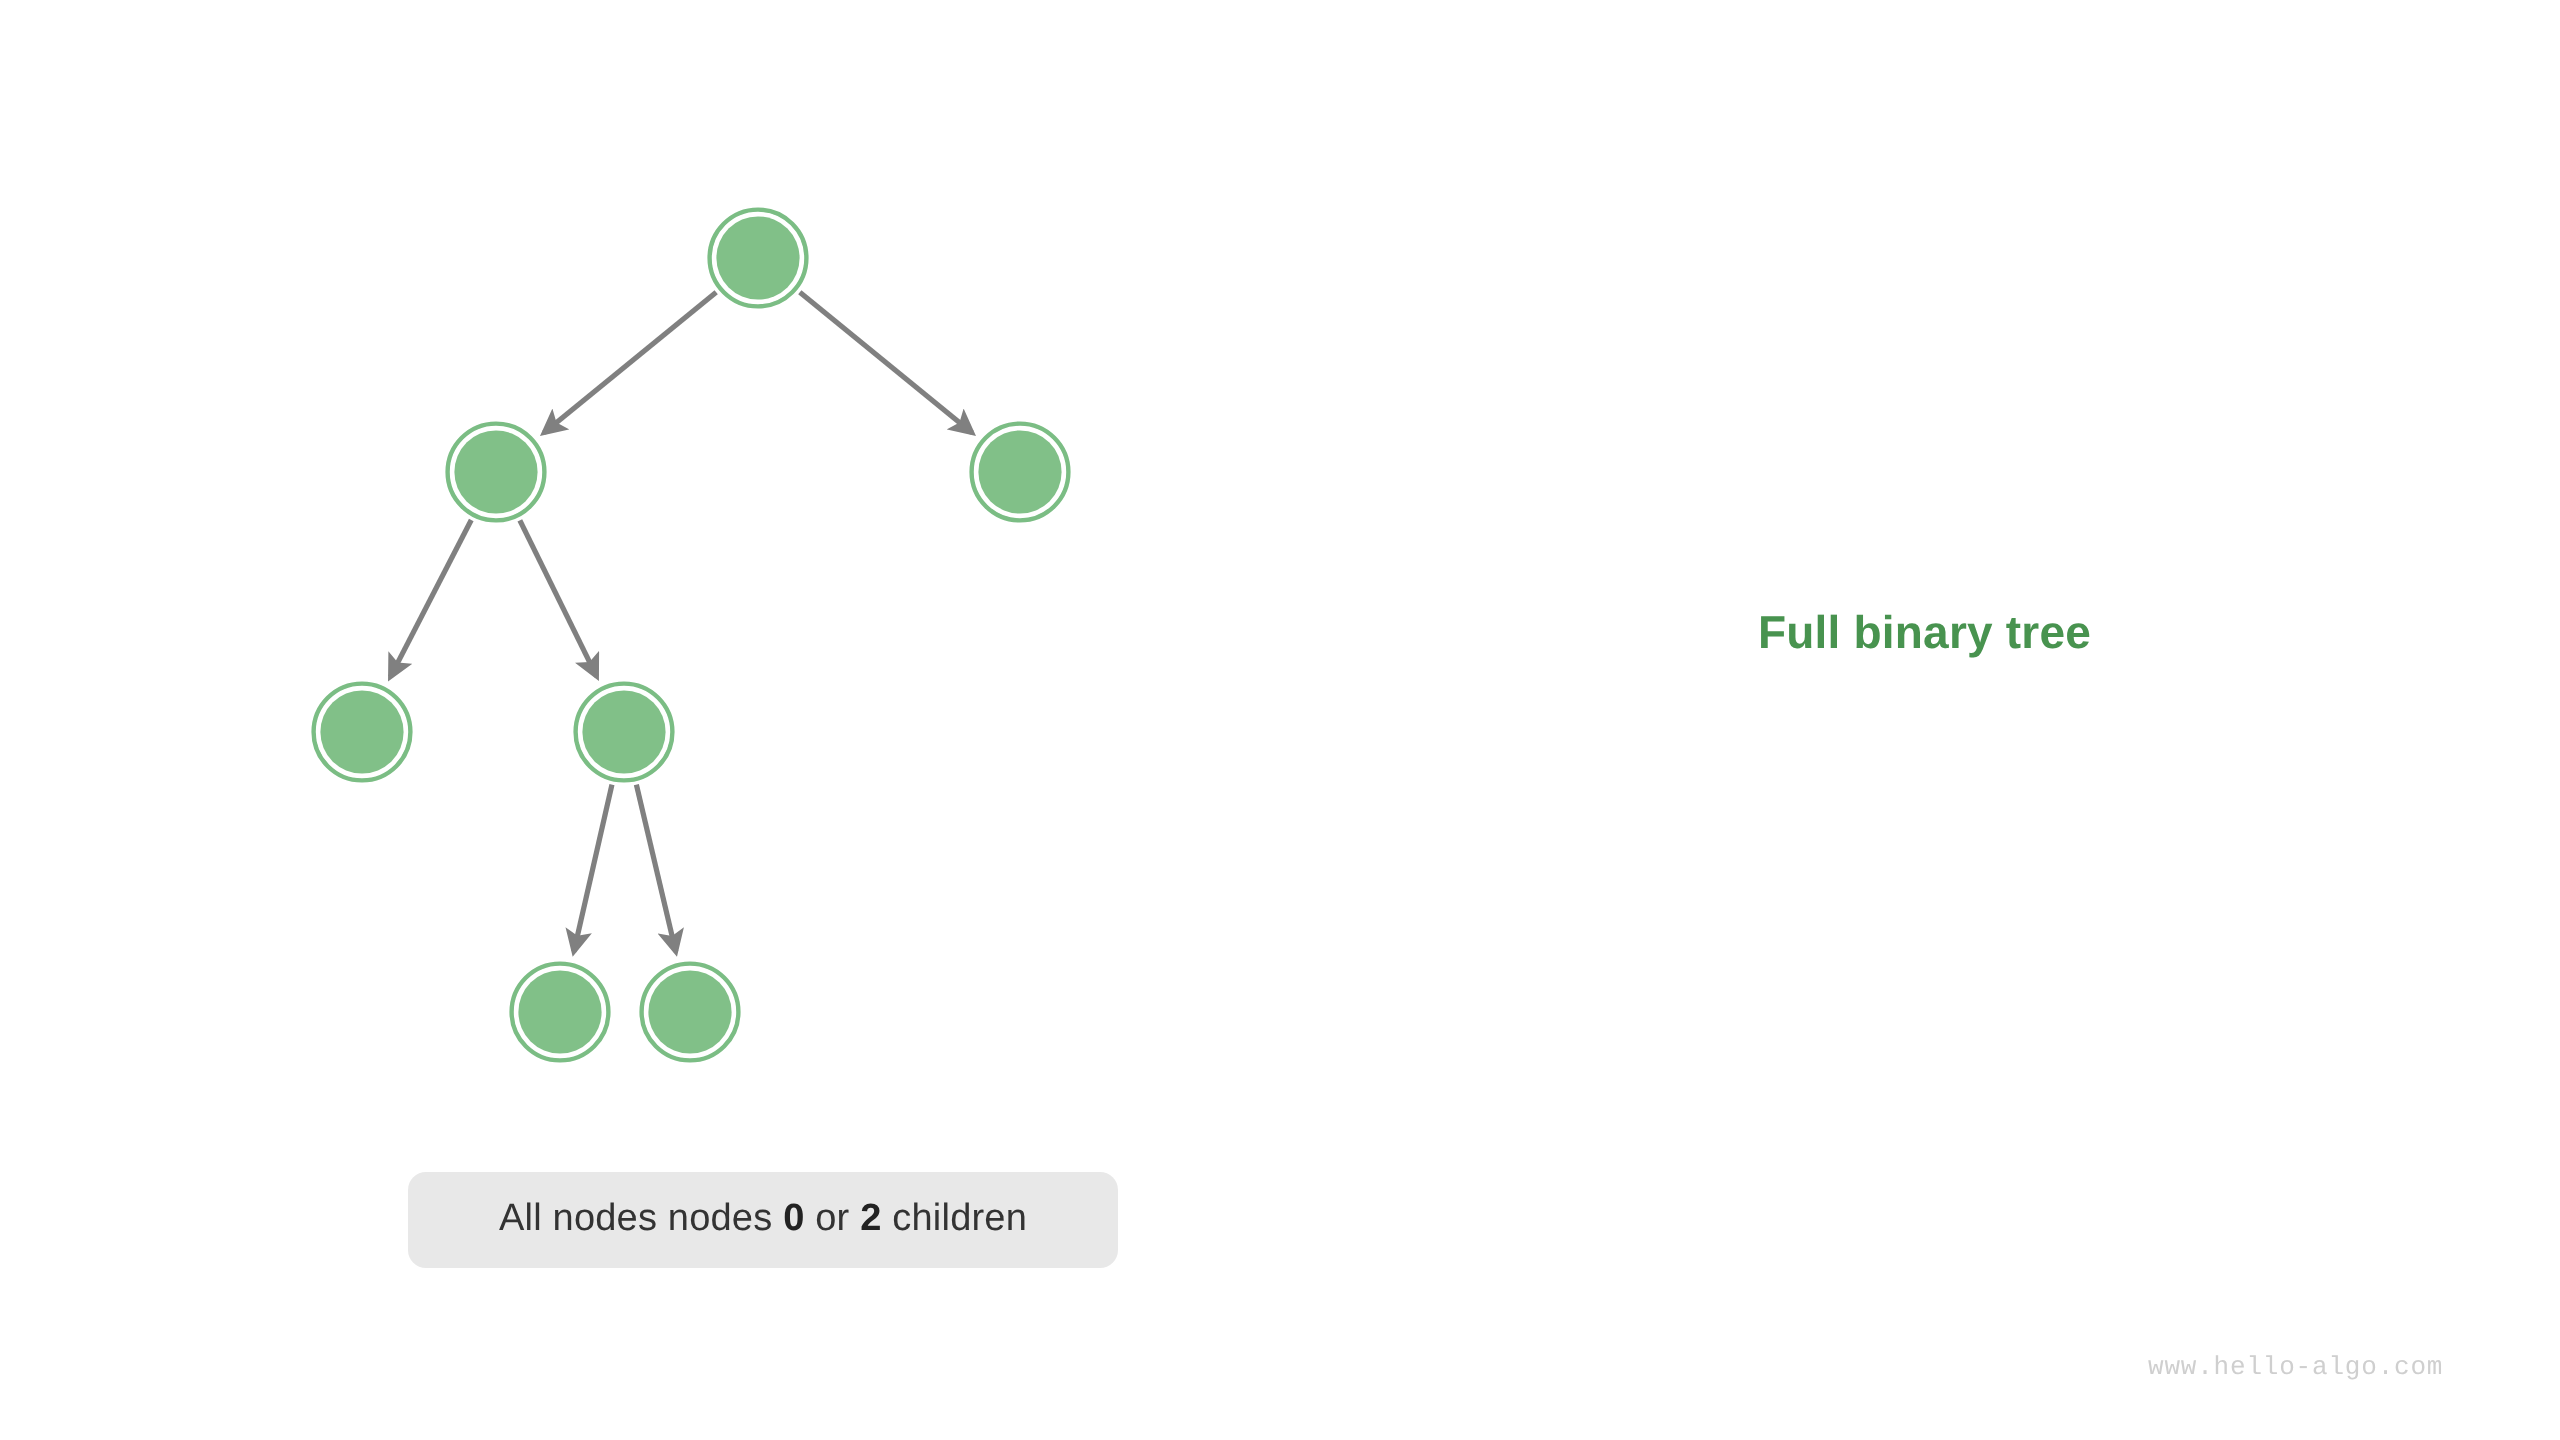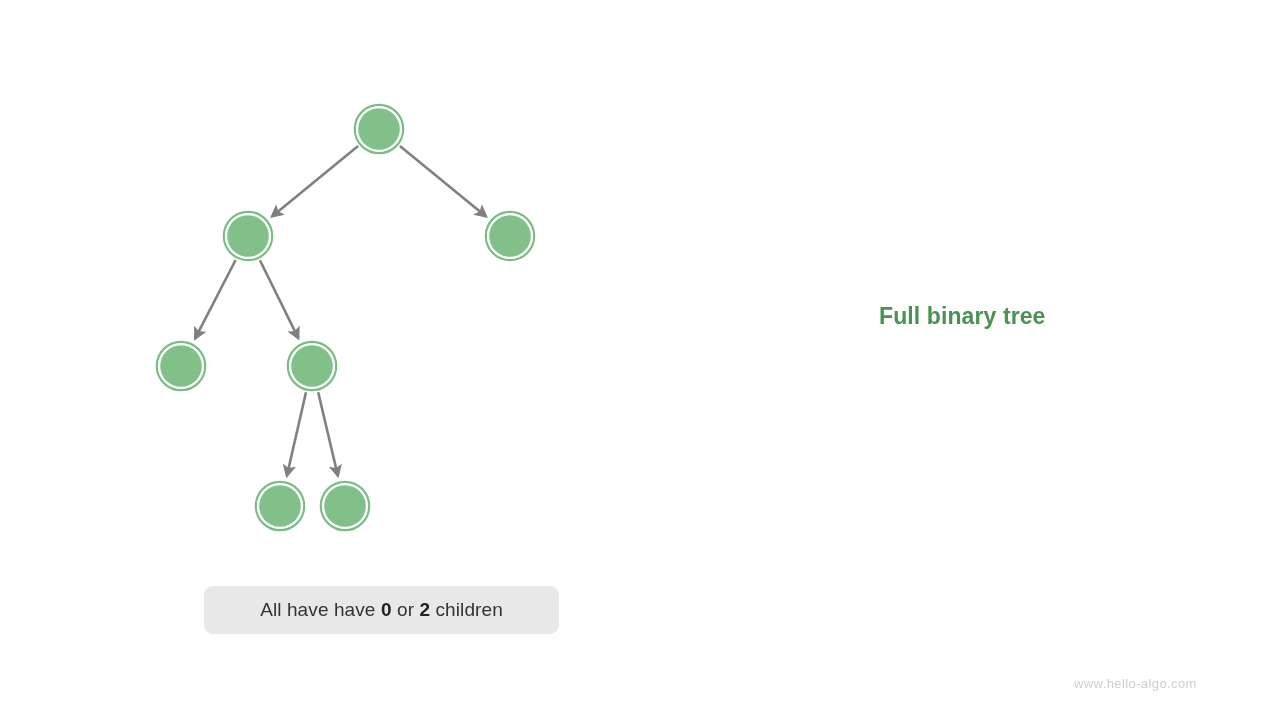--- a/index.html
+++ b/index.html
@@ -75,21 +75,21 @@
   #caption-text b {
     font-weight: bold;
     color: #222222;
   }
 
   
   #watermark {
     position: absolute;
     left: 1074px;
     top: 676px;
-    font-family: Liberation Sans, sans-serif;
+    font-family: Liberation Mono, monospace;
     font-size: 13px;
     color: #cfcfcf;
     letter-spacing: 0.4px;
     white-space: nowrap;
   }
 </style>
 </head>
 <body>
 
 <div id="stage">
@@ -143,18 +143,18 @@
           <circle cx="345" cy="506" r="24.2" fill="none" stroke="#7bbd84" stroke-width="2.2"></circle>
           <circle cx="345" cy="506" r="21.8" fill="none" stroke="#ffffff" stroke-width="2"></circle>
           <circle cx="345" cy="506" r="20.8" fill="#81c088"></circle>
         </g>
       </g>
   </svg>
 
   <div id="diagram-title">Full binary tree</div>
 
   <div id="caption-box">
-    <span id="caption-text"><span>All have have </span><b>0</b><span> or </span><b>2</b><span> children</span></span>
+    <span id="caption-text"><span>All nodes nodes </span><b>0</b><span> or </span><b>2</b><span> children</span></span>
   </div>
 
   <div id="watermark">www.hello-algo.com</div>
 
 </div>
 
 </body></html>

